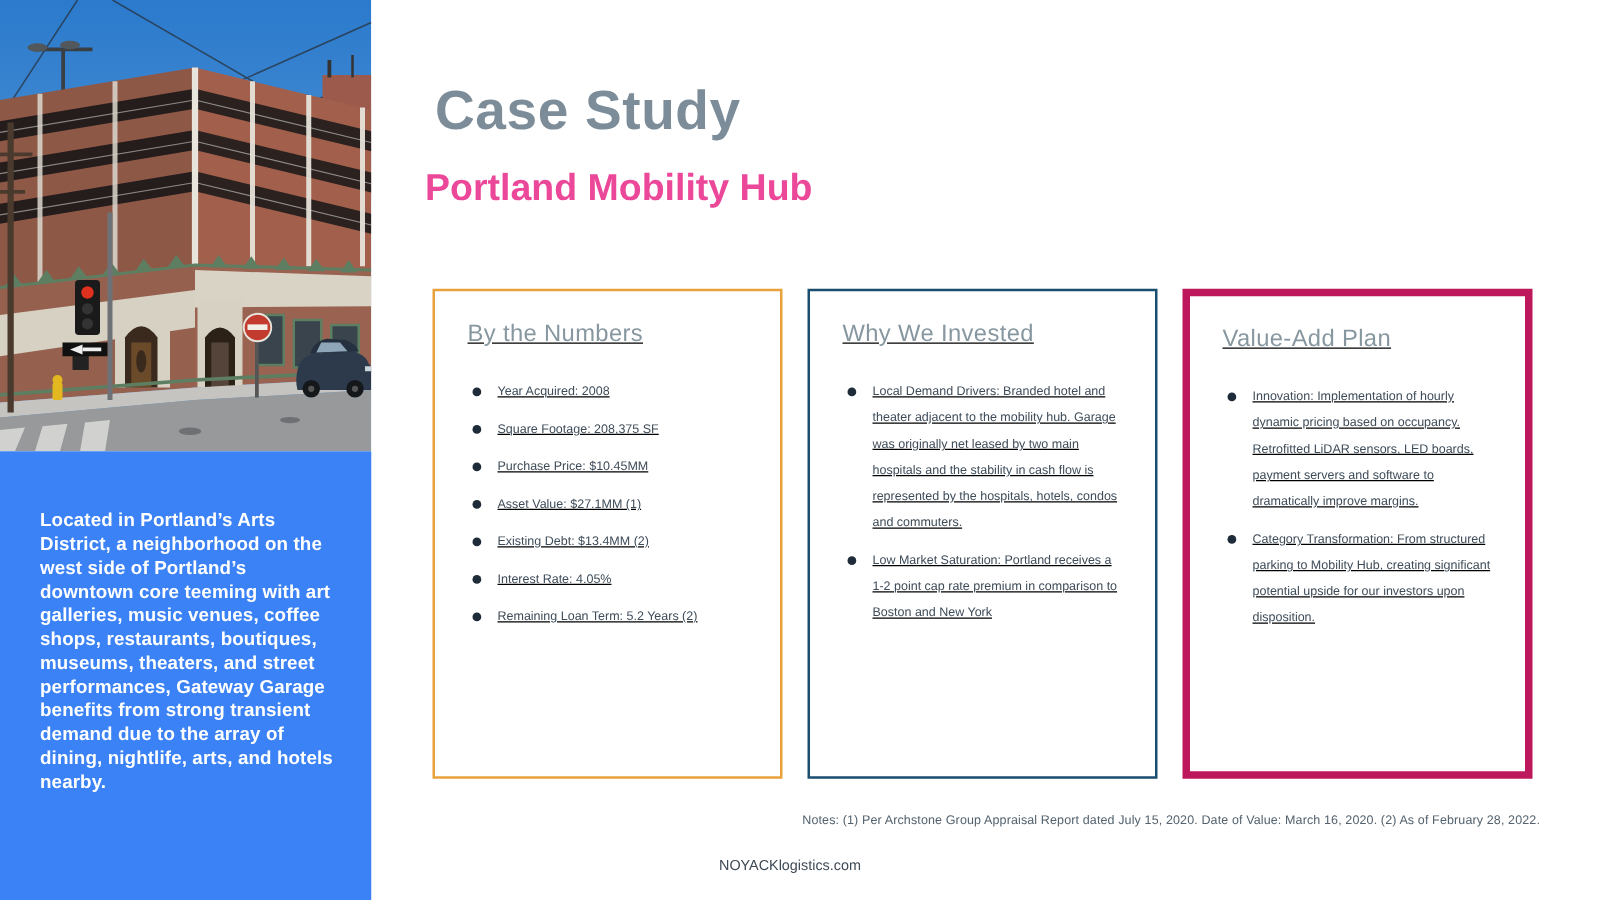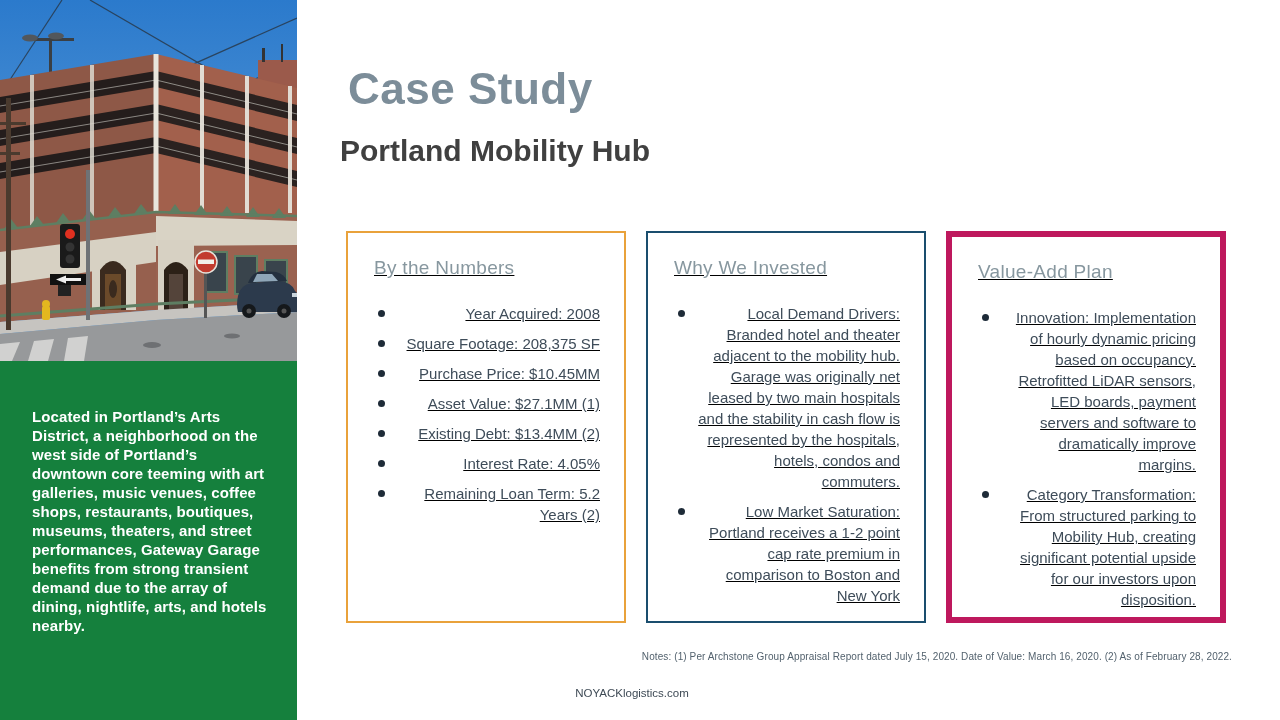--- a/index.html
+++ b/index.html
@@ -7,54 +7,54 @@
     width:1280px; height:720px; position:relative; overflow:hidden;
     background:#ffffff; font-family:"Liberation Sans", sans-serif;
   }
 
   
   .left-col { position:absolute; left:0; top:0; width:297px; height:720px; }
   .photo { position:absolute; left:0; top:0; width:297px; height:361px; }
   .photo svg { display:block; width:297px; height:361px; }
   .location-panel {
     position:absolute; left:0; top:361px; width:297px; height:359px;
-    background:#15803d; box-sizing:border-box; padding:46px 26px 0 32px;
+    background:#3b82f6; box-sizing:border-box; padding:46px 26px 0 32px;
   }
   .location-panel p {
     margin:0; color:#ffffff; font-weight:bold;
     font-size:15px; line-height:19px; letter-spacing:0.1px;
   }
 
   
   .title {
     position:absolute; left:348px; top:64px; margin:0;
     font-size:44px; font-weight:bold; color:#7C8D99; letter-spacing:0.5px;
   }
   .subtitle {
     position:absolute; left:340px; top:134px; margin:0;
-    font-size:30px; font-weight:bold; color:#404040;
+    font-size:30px; font-weight:bold; color:#ec4899;
   }
 
   
   .cards { position:absolute; left:346px; top:231px; display:flex; gap:20px; }
   .card {
     width:280px; height:392px; box-sizing:border-box;
     background:#ffffff; padding:24px 24px 0 26px;text-decoration:underline;
   }
   .card--orange { border:2px solid #E9A23B; }
   .card--navy   { border:2px solid #1A4E6E; }
   .card--light  { border:6px solid #be185d; }
   .card h3 {
     margin:0 0 24px 0; font-size:19px; font-weight:normal;
     color:#87979F; letter-spacing:0.3px;
   }
   .card ul { list-style:none; margin:0; padding:0; }
   .card li {
     position:relative; padding-left:24px; margin-bottom:9px;
-    font-size:15px; line-height:21px; color:#3E4C59;text-align:right;
+    font-size:10px; line-height:21px; color:#3E4C59;
   }
   .card li::before {
     content:""; position:absolute; left:4px; top:7px;
     width:7px; height:7px; border-radius:50%; background:#1E2B38;
   }
 
   
   .notes {
     position:absolute; left:346px; top:651px; width:886px; margin:0;
     text-align:right; font-size:10px; color:#53626E; letter-spacing:0.1px;

